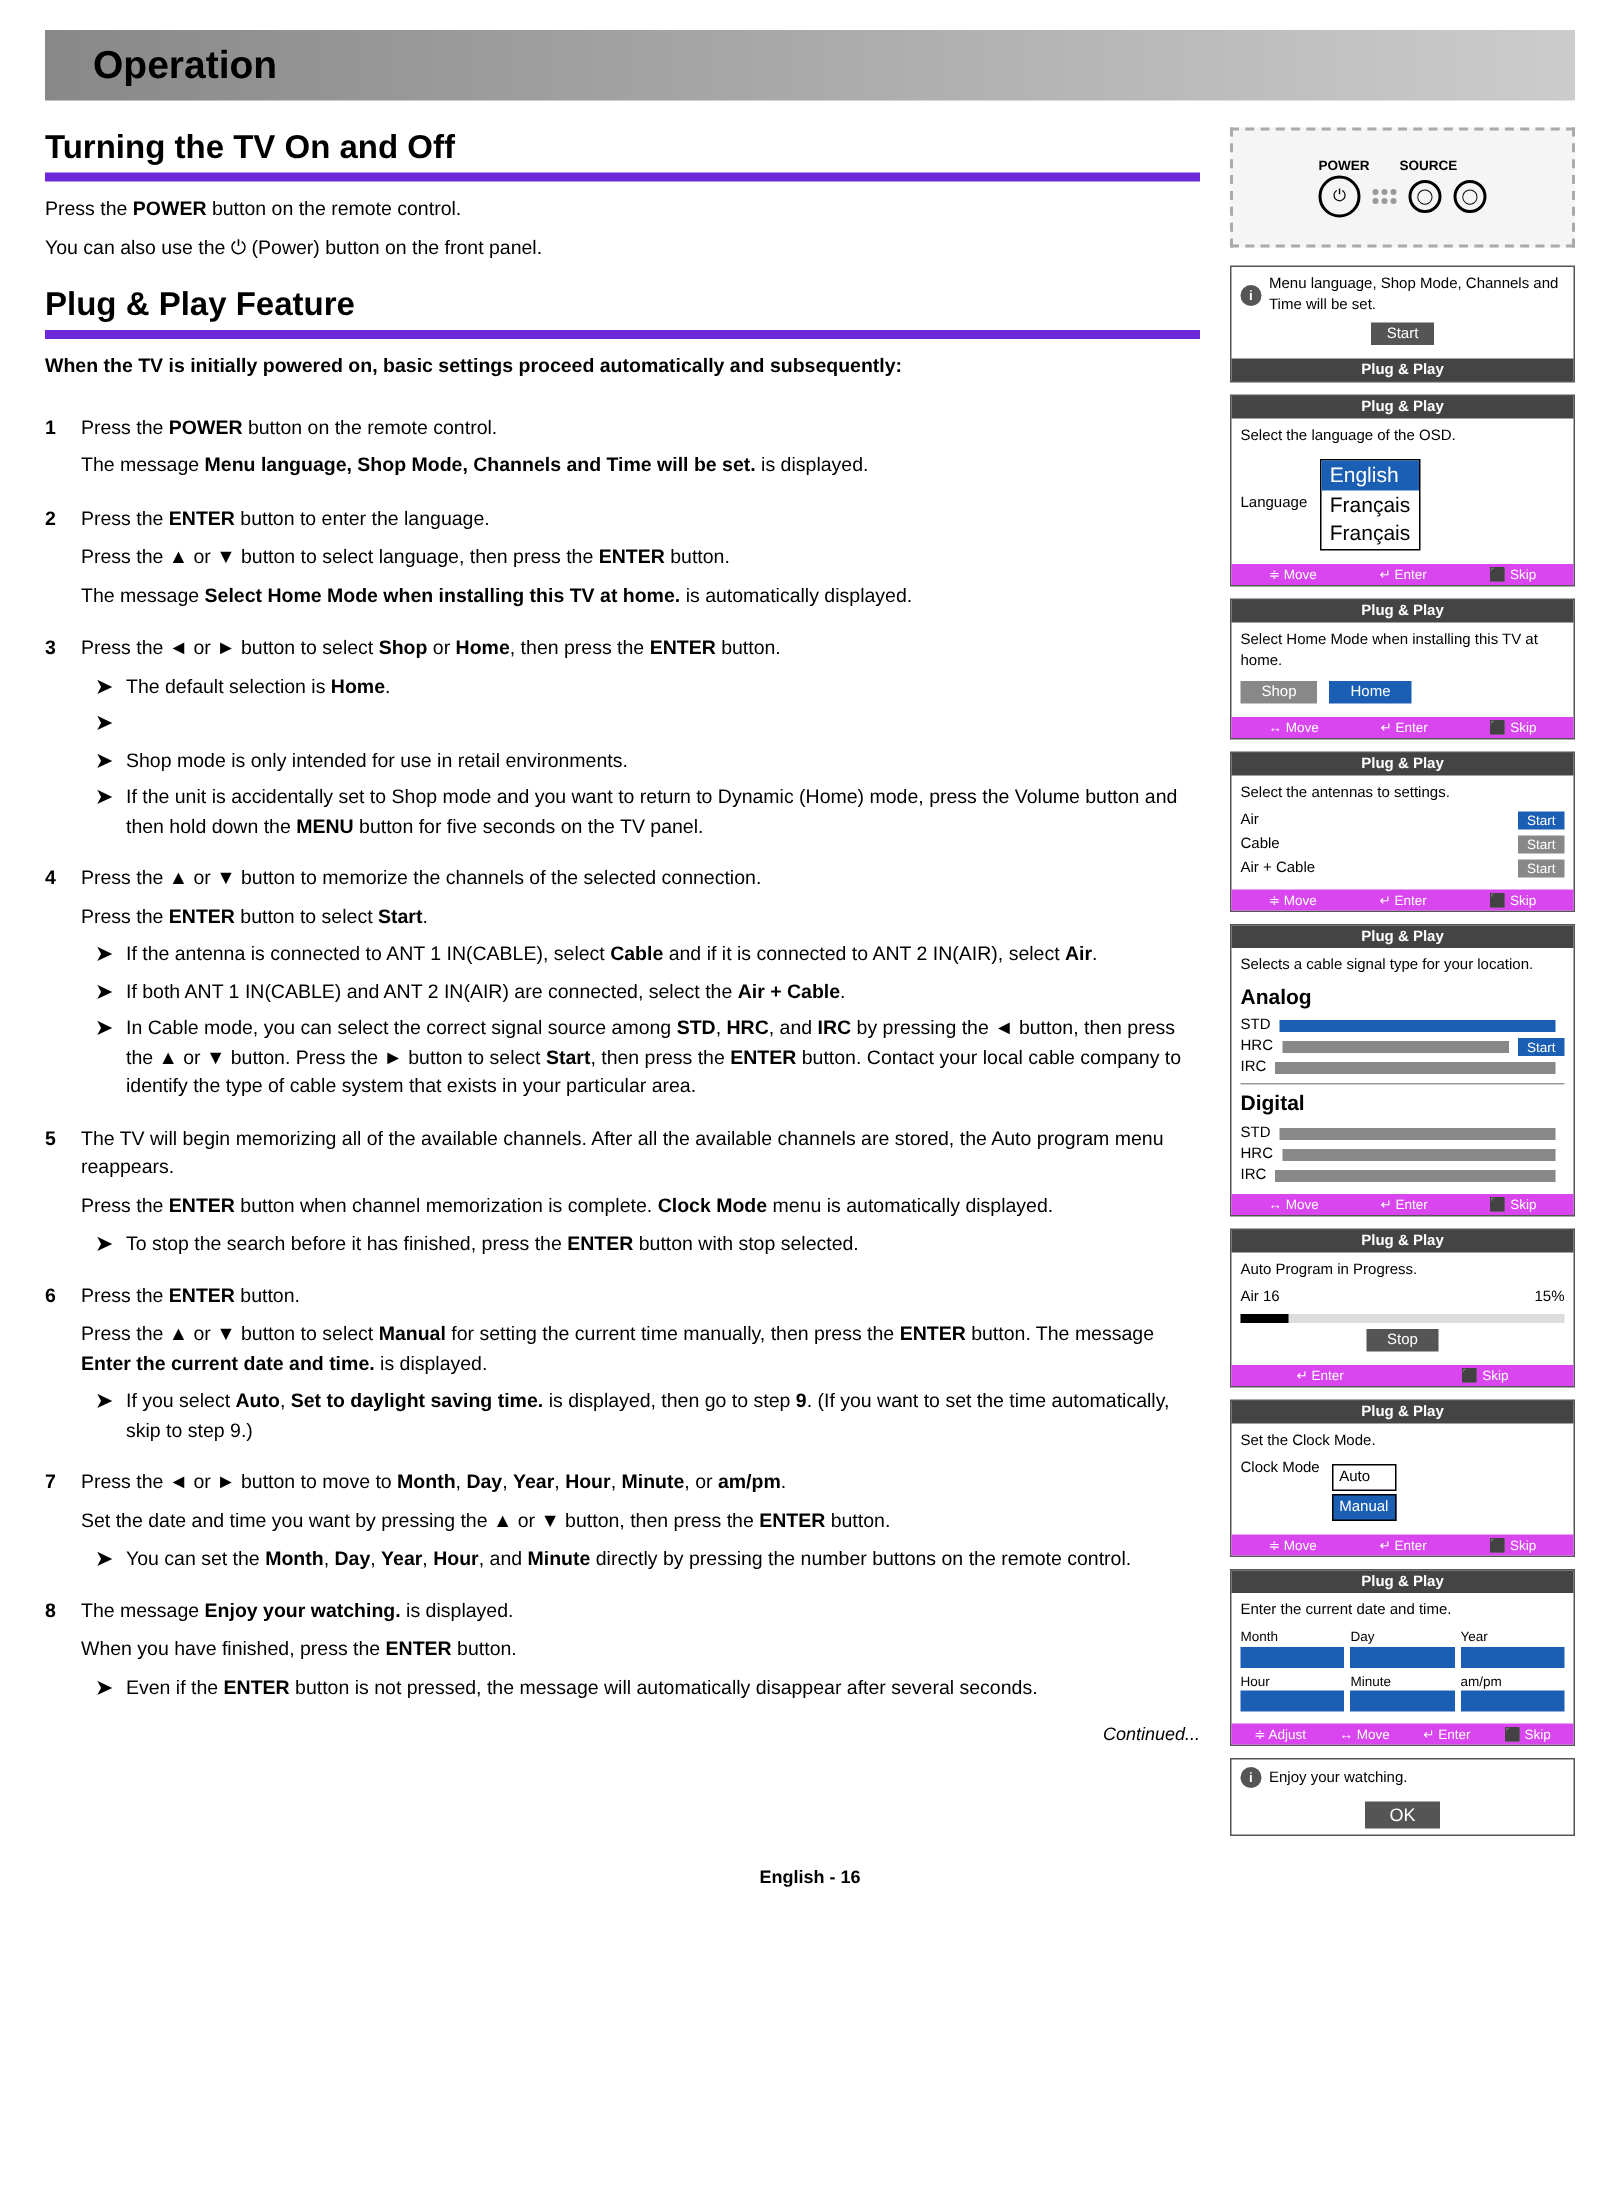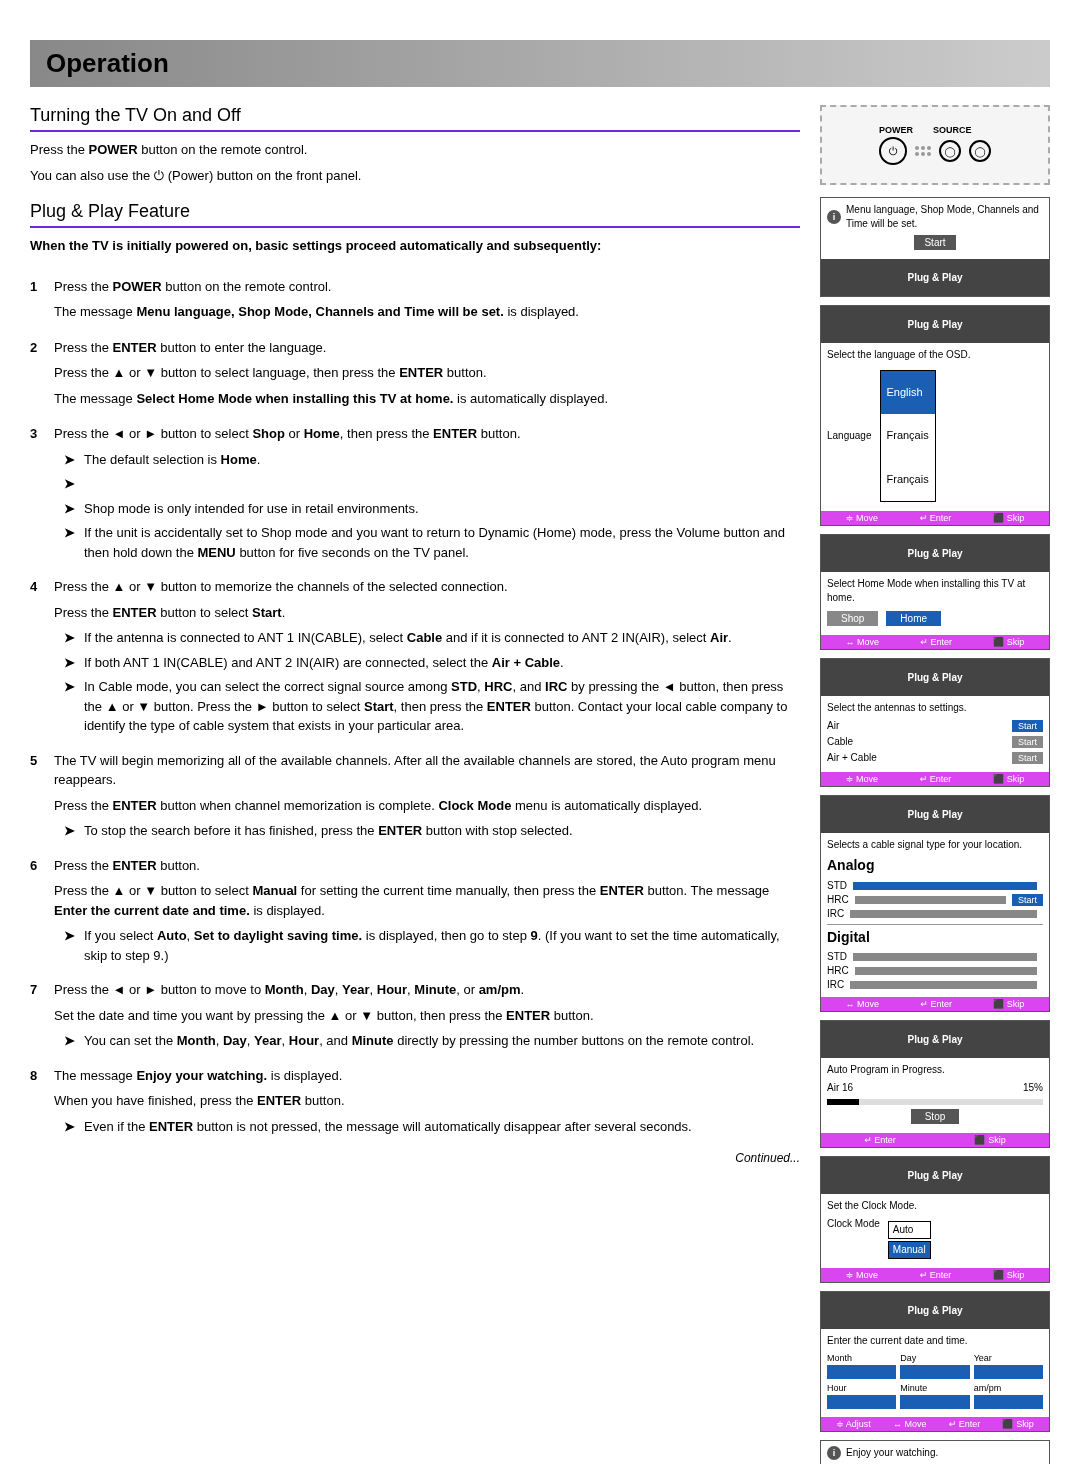--- a/index.html
+++ b/index.html
@@ -9,23 +9,22 @@
       background: #fff;
       color: #000;
       width: 1080px;
       min-height: 1464px;
       padding: 20px 30px;
     }
 
     
     .operation-header {
       background: linear-gradient(to right, #888, #ccc);
-      padding: 8px 16px;
+      padding: 8px 32px;
       margin-bottom: 18px;
-      margin-top: 20px;
     }
     .operation-header h1 {
       font-size: 26px;
       font-weight: bold;
       color: #000;
     }
 
     .main-layout {
       display: flex;
       gap: 20px;
@@ -36,23 +35,23 @@
       min-width: 0;
     }
 
     .right-panel {
       width: 230px;
       flex-shrink: 0;
     }
 
     
     .section-title {
-      font-size: 18px;
-      font-weight: normal;
-      border-bottom: 2px solid #6d28d9;
+      font-size: 22px;
+      font-weight: bold;
+      border-bottom: 6px solid #6d28d9;
       padding-bottom: 4px;
       margin-bottom: 8px;
     }
 
     p { margin-bottom: 6px; line-height: 1.5; }
     b, strong { font-weight: bold; }
 
     .step-list {
       list-style: none;
       padding: 0;
@@ -142,21 +141,21 @@
     .pnp-box {
       border: 1px solid #555;
       margin-bottom: 8px;
       font-size: 10px;
       background: #fff;
     }
     .pnp-header {
       background: #444;
       color: #fff;
       text-align: center;
-      padding: 13px 4px;
+      padding: 2px 4px;
       font-size: 10px;
       font-weight: bold;
     }
     .pnp-body {
       padding: 5px 6px;
       line-height: 1.4;
     }
     .pnp-info-row {
       display: flex;
       align-items: center;
@@ -194,22 +193,22 @@
       padding: 2px 4px;
       font-size: 9px;
     }
 
     
     .lang-select-box {
       border: 1px solid #000;
       margin: 4px 0;
     }
     .lang-item {
-      padding: 14px 6px;
-      font-size: 11px;
+      padding: 0 6px;
+      font-size: 14px;
     }
     .lang-item.selected {
       background: #1a5fb4;
       color: #fff;
     }
 
     
     .mode-buttons {
       display: flex;
       gap: 8px;

